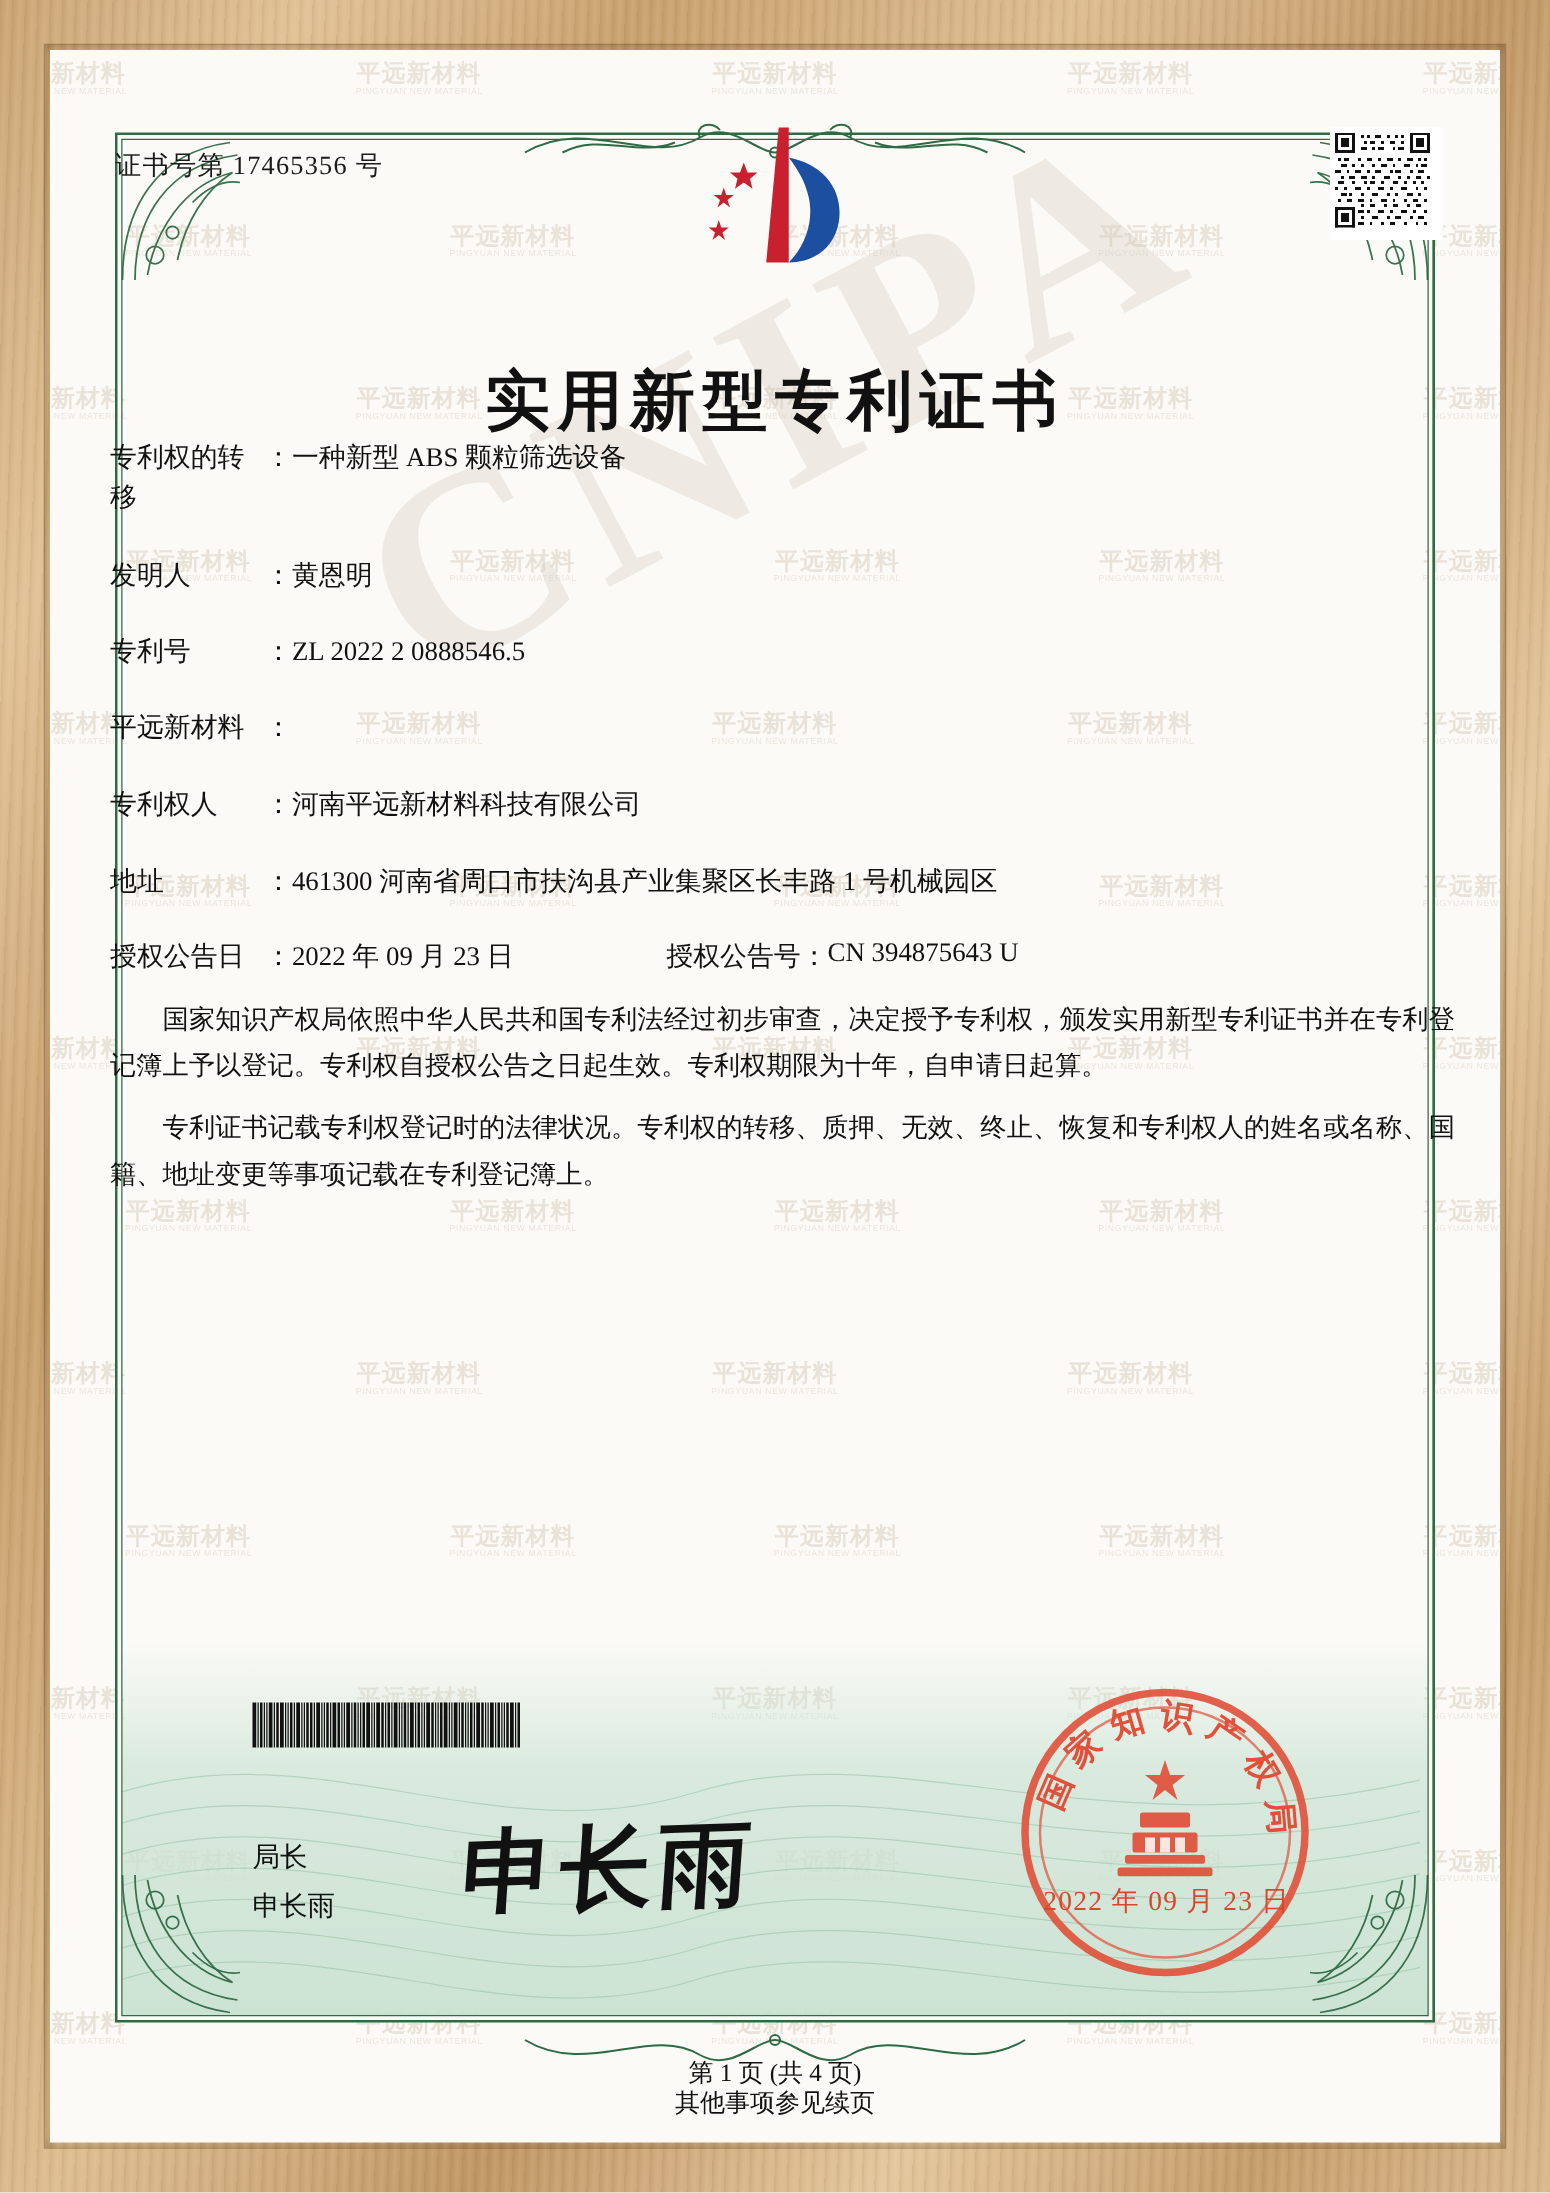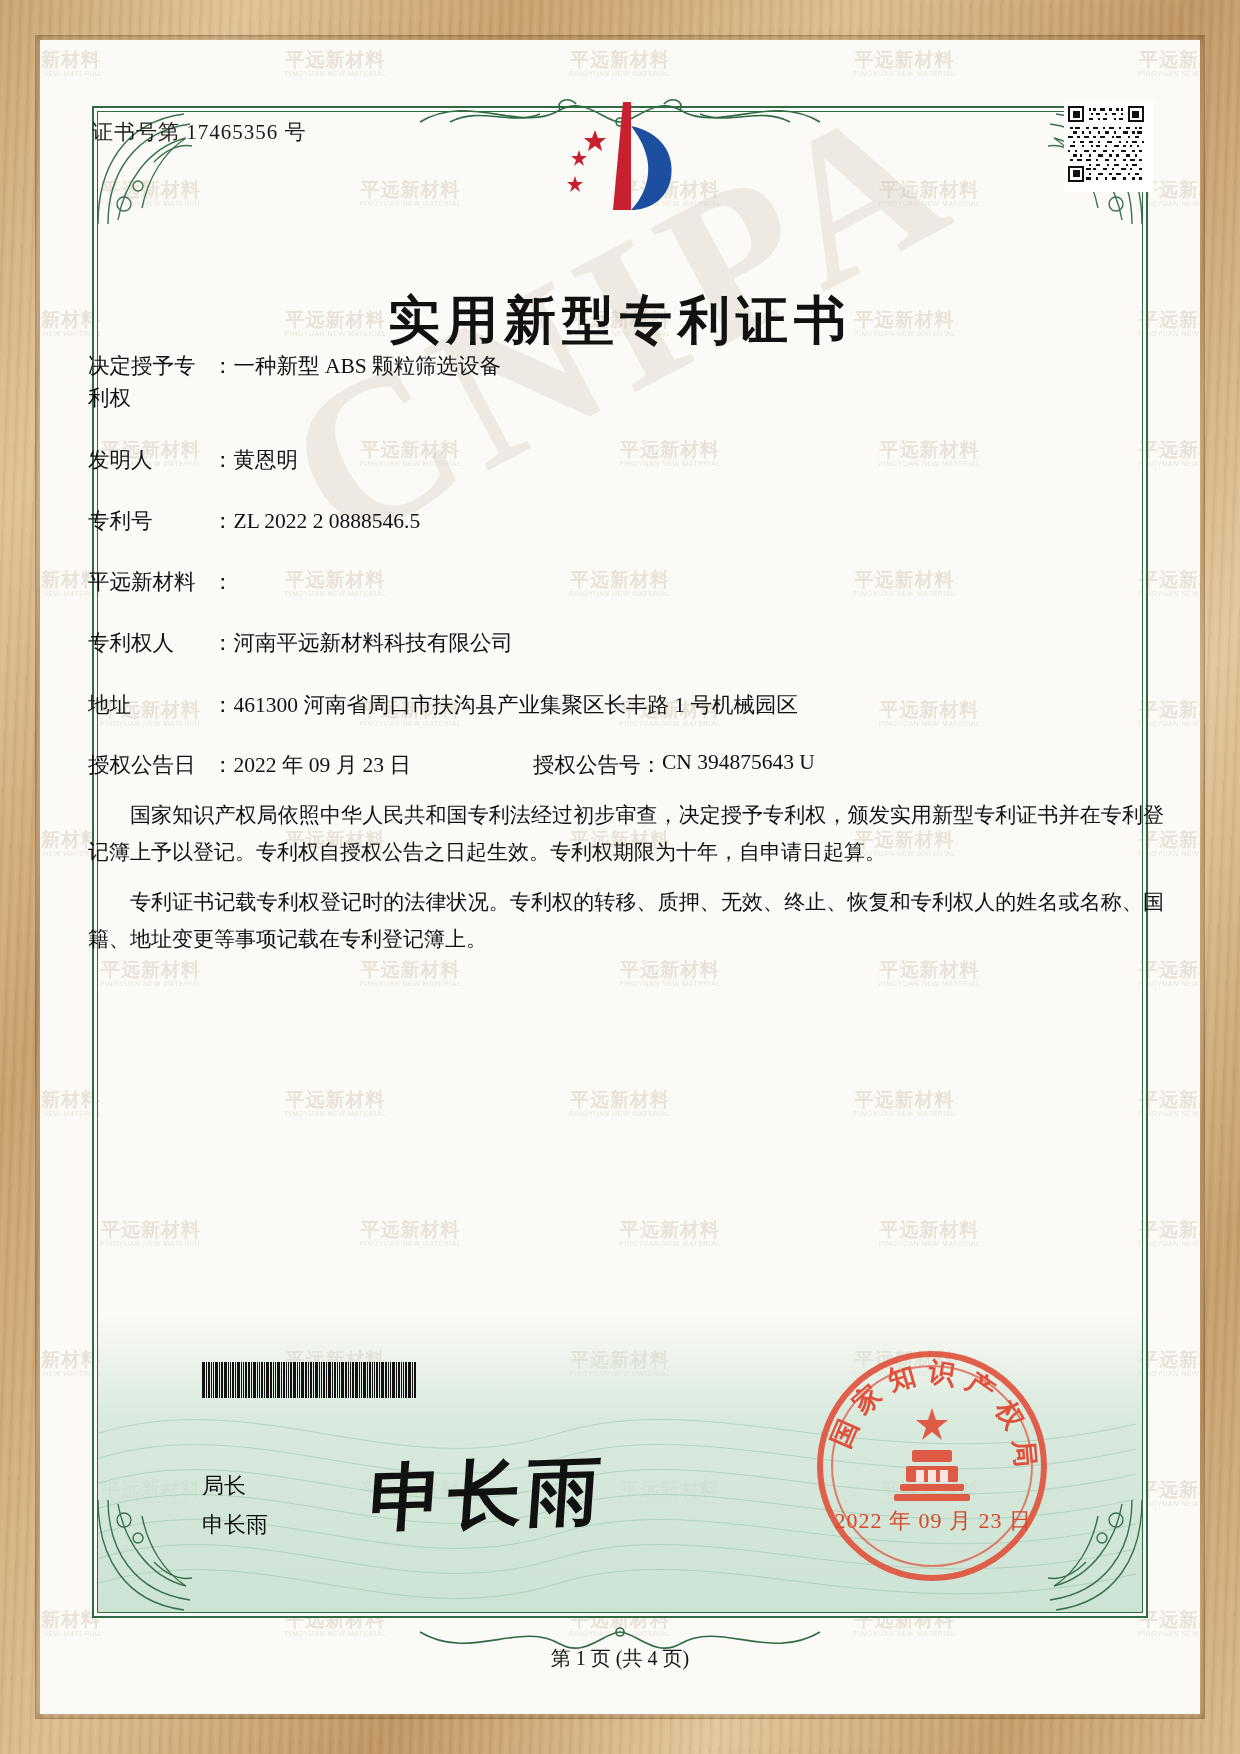--- a/index.html
+++ b/index.html
@@ -696,21 +696,21 @@
       <polygon points="34,58 36,64 42,64 37,68 39,74 34,70 29,74 31,68 26,64 32,64"></polygon>
       <polygon points="30,84 32,90 38,90 33,94 35,100 30,96 25,100 27,94 22,90 28,90"></polygon>
     </g>
   </svg>
 
   <div class="main-title">实用新型专利证书</div>
 
   <div class="fields">
 
     <div class="frow">
-      <span class="flabel">决定授予专利权</span>
+      <span class="flabel">专利权的转移</span>
       <span class="fsep">：</span>
       <span class="fval">一种新型 ABS 颗粒筛选设备</span>
     </div>
 
     <div class="frow">
       <span class="flabel" style="justify-content:space-between;">发明人</span>
       <span class="fsep">：</span>
       <span class="fval">黄恩明</span>
     </div>
 
@@ -861,14 +861,15 @@
       <path id="sealArc" d="M120,120 m-84,0 a84,84 0 1,1 168,0" transform="rotate(-90 120 120)"></path>
       <path id="sealArc2" d="M 36,120 A 84,84 0 0 1 204,120"></path>
     </defs>
     <text font-size="27" fill="#e0503a" font-family="'Liberation Serif',serif" font-weight="bold" letter-spacing="10">
       <textPath href="#sealArc2" startOffset="6%">国家知识产权局</textPath>
     </text>
   </svg>
   <div class="seal-date">2022 年 09 月 23 日</div>
 
   <div class="page-no">第 1 页 (共 4 页)</div>
+  <div class="footer-note">其他事项参见续页</div>
 
 </div>
 
 </body></html>

